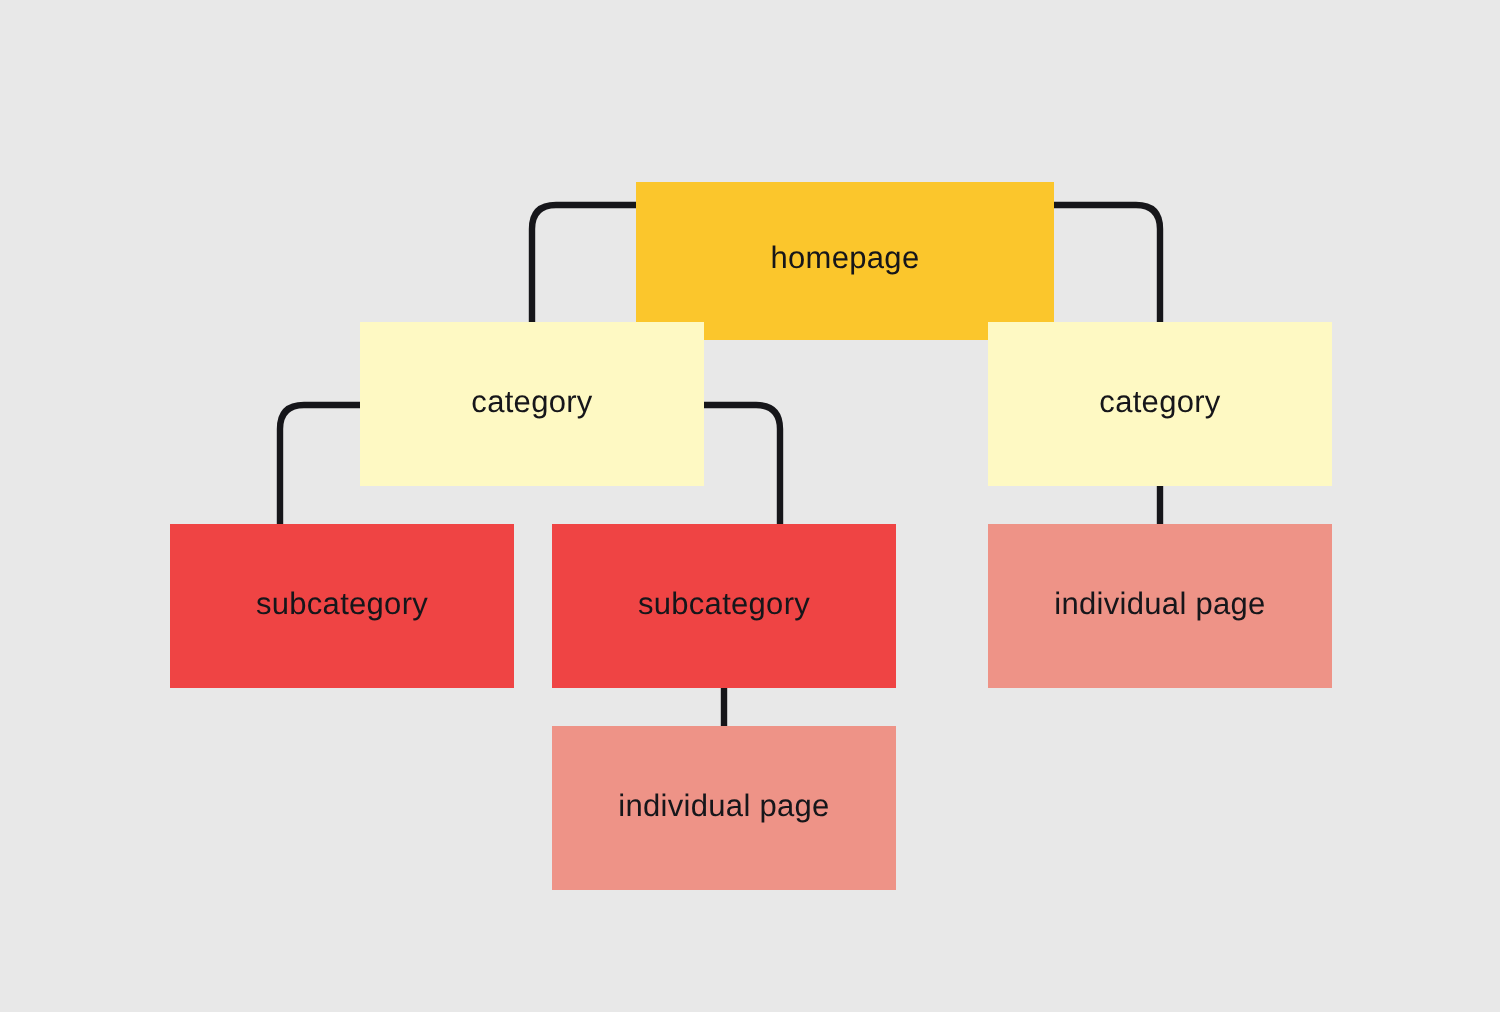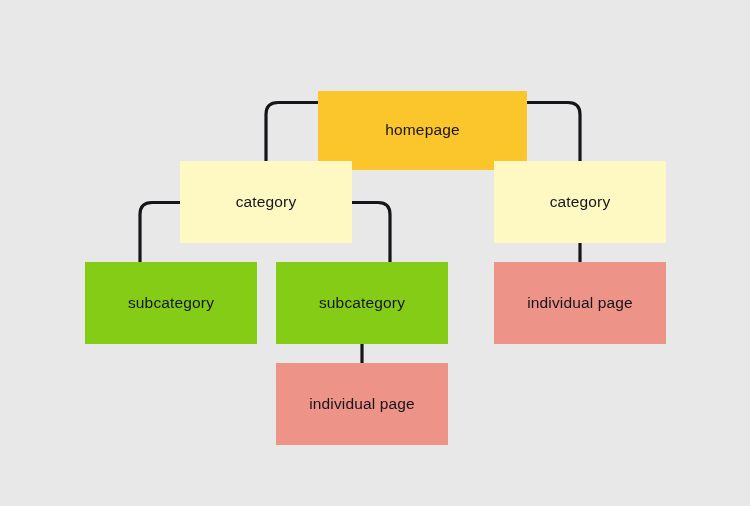--- a/index.html
+++ b/index.html
@@ -45,21 +45,21 @@
     display: block;
     padding: 0 6px;
   }
   .node-home {
     background: #fbc62c;
   }
   .node-category {
     background: #fef9c3;
   }
   .node-subcategory {
-    background: #84cc16;
+    background: #ef4444;
   }
   .node-page {
     background: #ee9387;
   }
 </style>
 </head>
 <body>
 
 <div id="diagram-canvas">
 

